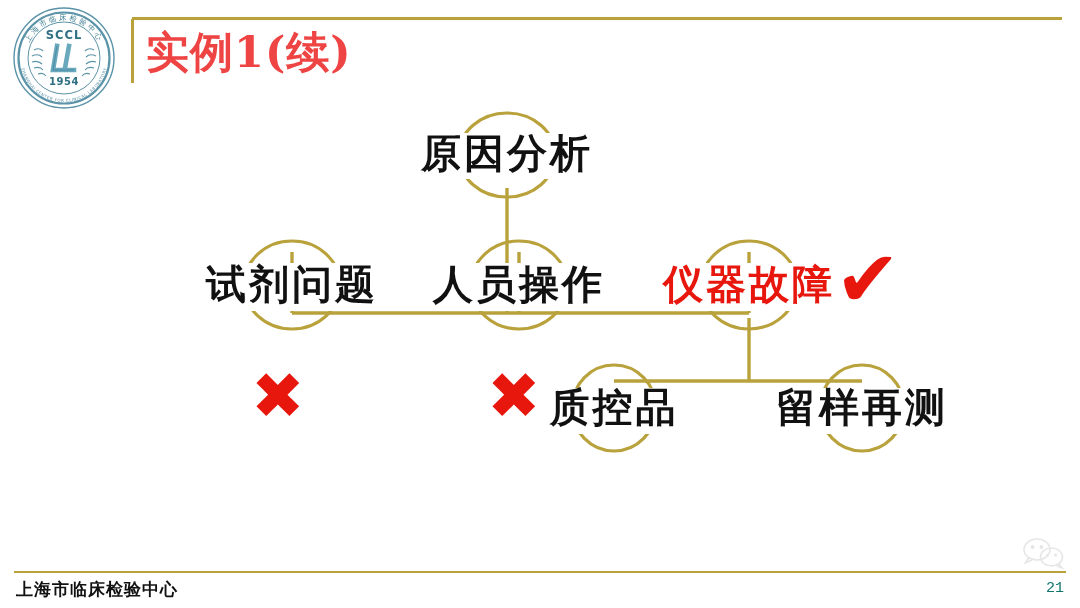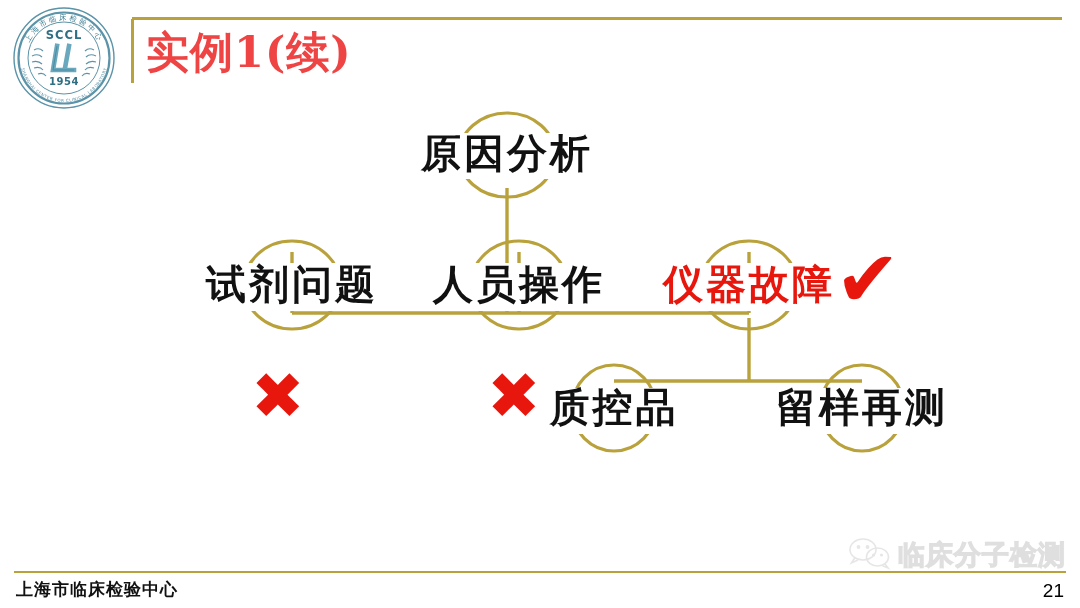--- a/index.html
+++ b/index.html
@@ -66,22 +66,22 @@
     background:#b9a23c;
   }
   .ftr-left{
     position:absolute;left:16px;top:578px;
     font-size:17px;font-weight:bold;color:#111;
     font-family:"DejaVu Serif","Liberation Serif",serif;
     letter-spacing:1px;
   }
   .ftr-page{
     position:absolute;right:16px;top:580px;
-    font-size:19px;color:#000000;
-    font-family:Liberation Sans, sans-serif;
+    font-size:15px;color:#0f766e;
+    font-family:Liberation Mono, monospace;
   }
   .watermark{
     position:absolute;right:14px;top:536px;
     display:flex;align-items:center;gap:6px;
     opacity:.45;
   }
   .wm-text{
     font-size:27px;font-weight:bold;color:#ffffff;
     -webkit-text-stroke:1.2px #b9b9b9;
     text-shadow:0 0 1px #cccccc;
@@ -193,20 +193,19 @@
           <path d="M38.5,27.5 L42,32 L36.5,29.8"></path>
         </g>
         <g fill="#c9c9c9">
           <circle cx="12.5" cy="11" r="1.9"></circle>
           <circle cx="21.5" cy="11" r="1.9"></circle>
           <circle cx="27.5" cy="19" r="1.6"></circle>
           <circle cx="35.5" cy="19" r="1.6"></circle>
         </g>
       </svg>
     </span>
-    <span class="wm-text">临床分子检测</span>
   </div>
 
   <div class="ftr-rule"></div>
   <div class="ftr-left">上海市临床检验中心</div>
   <div class="ftr-page">21</div>
 
 </div>
 
 </body></html>

